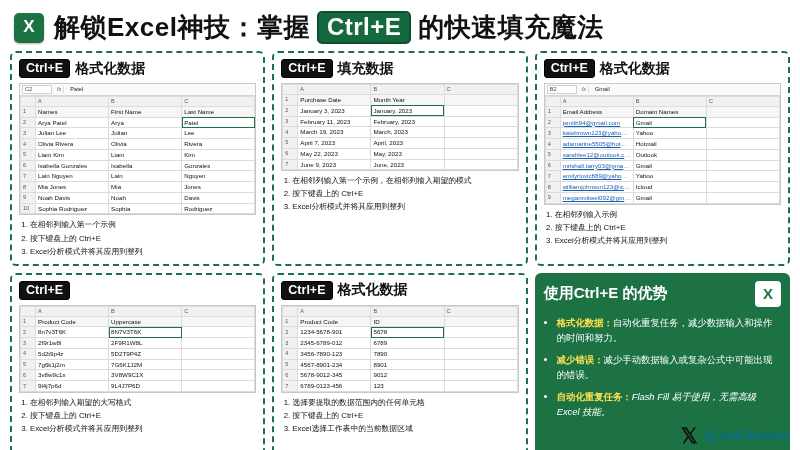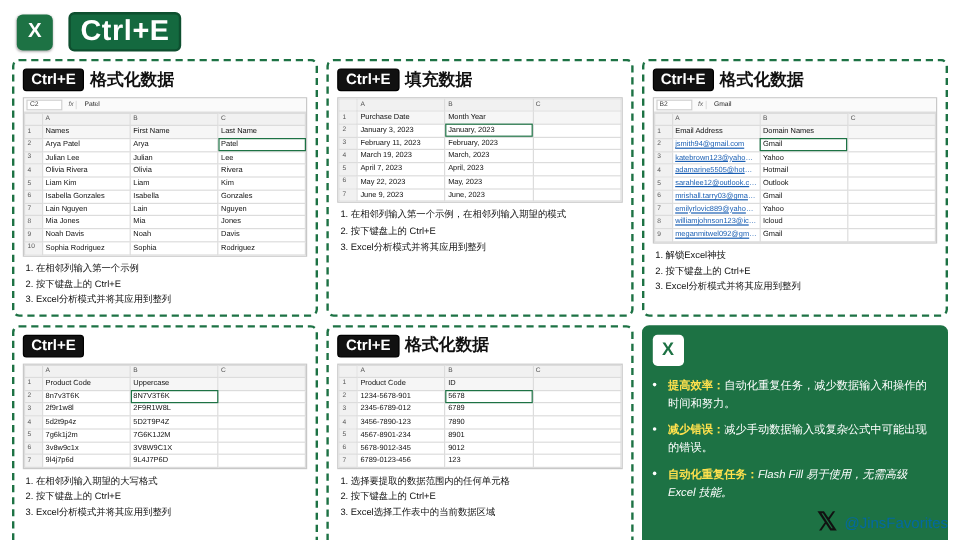--- a/index.html
+++ b/index.html
@@ -144,21 +144,23 @@
 </head>
 <body>
 
 <div class="page">
 
   <div class="header">
     <div class="xl-logo">
       <span>X</span>
     </div>
     <div class="title">
+      <span>解锁Excel神技：掌握</span>
       <span class="key-badge">Ctrl+E</span>
+      <span>的快速填充魔法</span>
     </div>
   </div>
 
   <div class="watermark">EXCEL</div>
 
   <div class="grid">
 
     <div class="card">
       <div class="card-title">
         <span class="tag">Ctrl+E</span>
@@ -389,21 +391,21 @@
             <td class="rowhead">9</td>
             <td class="c-blue">meganmitwel092@gmail.com</td>
             <td>Gmail</td>
             <td></td>
           </tr>
         </tbody>
           </table>
       </div>
       <div class="steps">
         <ol>
-          <li>解锁Excel神技</li>
+          <li>在相邻列输入示例</li>
           <li class="ital">按下键盘上的 Ctrl+E</li>
           <li class="ital">Excel分析模式并将其应用到整列</li>
         </ol>
       </div>
     </div>
 
     <div class="card">
       <div class="card-title">
         <span class="tag">Ctrl+E</span>
       </div>
@@ -533,27 +535,28 @@
         <ol>
           <li>选择要提取的数据范围内的任何单元格</li>
           <li class="ital">按下键盘上的 Ctrl+E</li>
           <li class="ital">Excel选择工作表中的当前数据区域</li>
         </ol>
       </div>
     </div>
 
     <div class="card benefit">
       <div class="benefit-head">
+        <span class="benefit-title">使用Ctrl+E 的优势</span>
         <span class="benefit-logo">
           <span>X</span>
         </span>
       </div>
       <ul>
         <li>
-          <b>提高效率：</b><span>自动化重复任务，减少数据输入和操作的时间和努力。</span>
+          <b>格式化数据：</b><span>自动化重复任务，减少数据输入和操作的时间和努力。</span>
         </li>
         <li>
           <b>减少错误：</b><span>减少手动数据输入或复杂公式中可能出现的错误。</span>
         </li>
         <li>
           <b>自动化重复任务：</b><i>Flash Fill 易于使用，无需高级 Excel 技能。</i>
         </li>
       </ul>
     </div>
 

